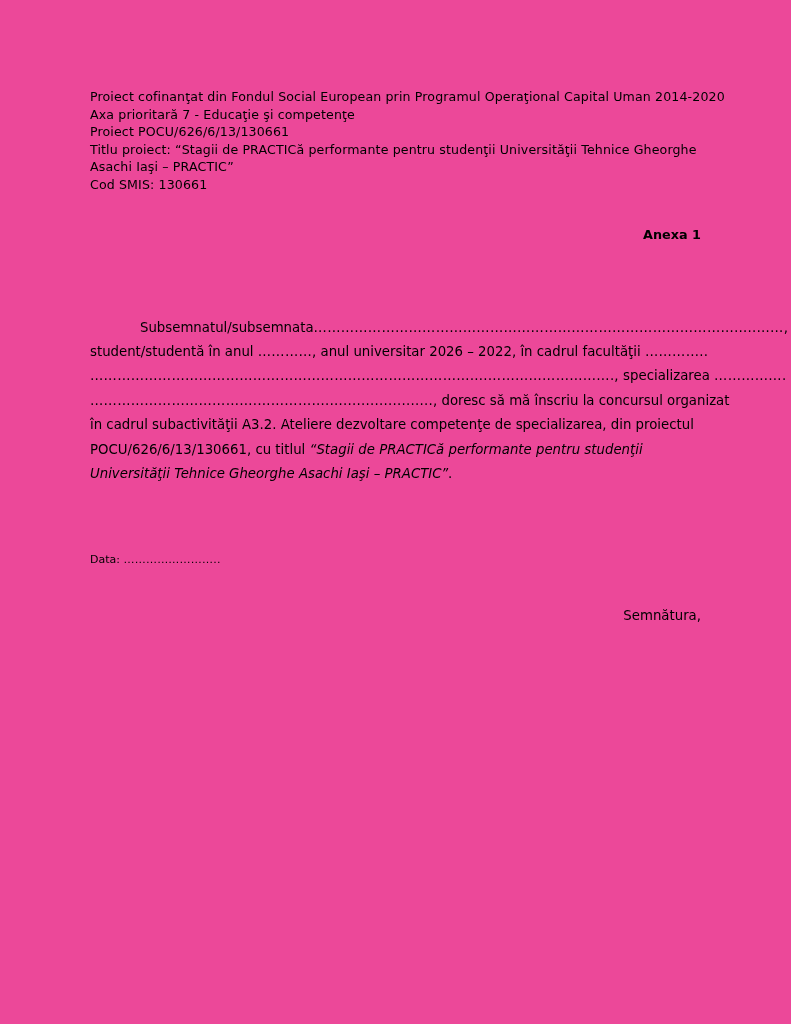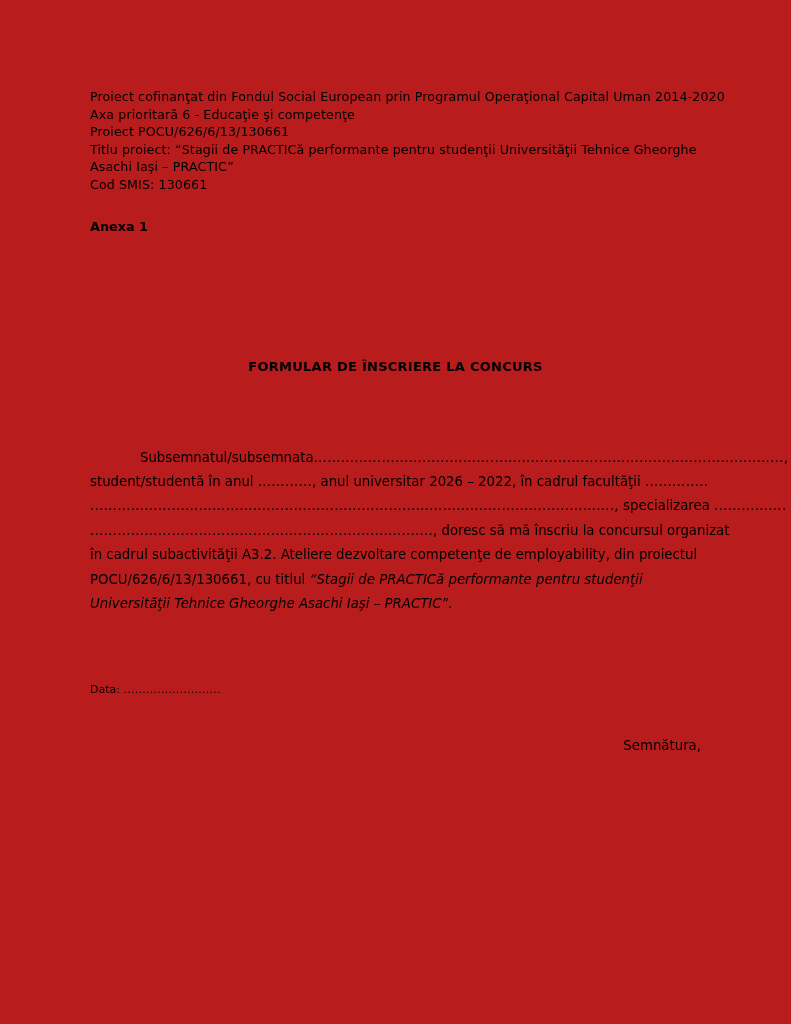--- a/index.html
+++ b/index.html
@@ -15,21 +15,21 @@
     color: #000000;
     overflow: hidden;
   }
 
   .page {
     position: absolute;
     left: 0;
     top: 0;
     width: 791px;
     height: 1024px;
-    background: #b91c1c;
+    background: #ec4899;
     box-sizing: border-box;
   }
 
   
   .content {
     position: absolute;
     left: 90px;
     top: 88px;
     width: 611px;
   }
@@ -44,21 +44,22 @@
     white-space: nowrap;
   }
   .header-line.wrap {
     white-space: normal;
   }
   .b {
     font-weight: normal;
   }
 
   .anexa-row {
-    margin-top: 24px;
+    margin-top: 32px;
+    text-align: right;
     font-size: 12.8px;
     font-weight: bold;
     line-height: 18px;
   }
 
   
   .form-title {
     margin-top: 123px;
     text-align: center;
     font-size: 13px;
@@ -119,37 +120,36 @@
 </style>
 </head>
 <body>
 
 <div class="page">
 
   <div class="content">
 
     <div class="header-block">
       <div class="header-line">Proiect cofinanţat din Fondul Social European prin Programul Operaţional Capital Uman 2014-2020</div>
-      <div class="header-line">Axa prioritară 6 - Educaţie şi competenţe</div>
+      <div class="header-line">Axa prioritară 7 - Educaţie şi competenţe</div>
       <div class="header-line">Proiect POCU/626/6/13/130661</div>
       <div class="header-line wrap"><span>Titlu proiect: </span><span class="b">“Stagii de PRACTICă performante pentru studenţii Universităţii Tehnice Gheorghe Asachi Iaşi – PRACTIC”</span></div>
       <div class="header-line">Cod SMIS: 130661</div>
     </div>
 
     <div class="anexa-row">Anexa 1</div>
 
-    <div class="form-title">FORMULAR DE ÎNSCRIERE LA CONCURS</div>
 
     <div class="body-block">
       <div class="para" id="body-lines">
           <span class="jline"><span class="lead-indent"></span><span>Subsemnatul/subsemnata</span><span class="dots">……………………………………………………………………………………..……,</span></span>
           <span class="jline"><span>student/studentă în anul </span><span class="dots">…………</span><span>, anul universitar 2026 – 2022, în cadrul facultăţii </span><span class="dots">…………..</span></span>
           <span class="jline"><span class="dots">…………………………………………………………………………….……………………….,</span><span> specializarea </span><span class="dots">…………….</span></span>
           <span class="jline"><span class="dots">……………………………….…………….…....................</span><span>, doresc să mă înscriu la concursul organizat</span></span>
-          <span class="jline"><span>în cadrul subactivităţii A3.2. Ateliere dezvoltare competenţe de employability, din proiectul</span></span>
+          <span class="jline"><span>în cadrul subactivităţii A3.2. Ateliere dezvoltare competenţe de specializarea, din proiectul</span></span>
           <span class="jline"><span>POCU/626/6/13/130661, cu titlul </span><span class="it">“Stagii de PRACTICă performante pentru studenţii</span></span>
           <span class="jline last"><span class="it">Universităţii Tehnice Gheorghe Asachi Iaşi – PRACTIC”</span><span>.</span></span>
         </div>
     </div>
 
     <div class="data-row"><span>Data: </span><span class="dots">……………………..</span></div>
 
     <div class="semn-row">Semnătura,</div>
 
   </div>

